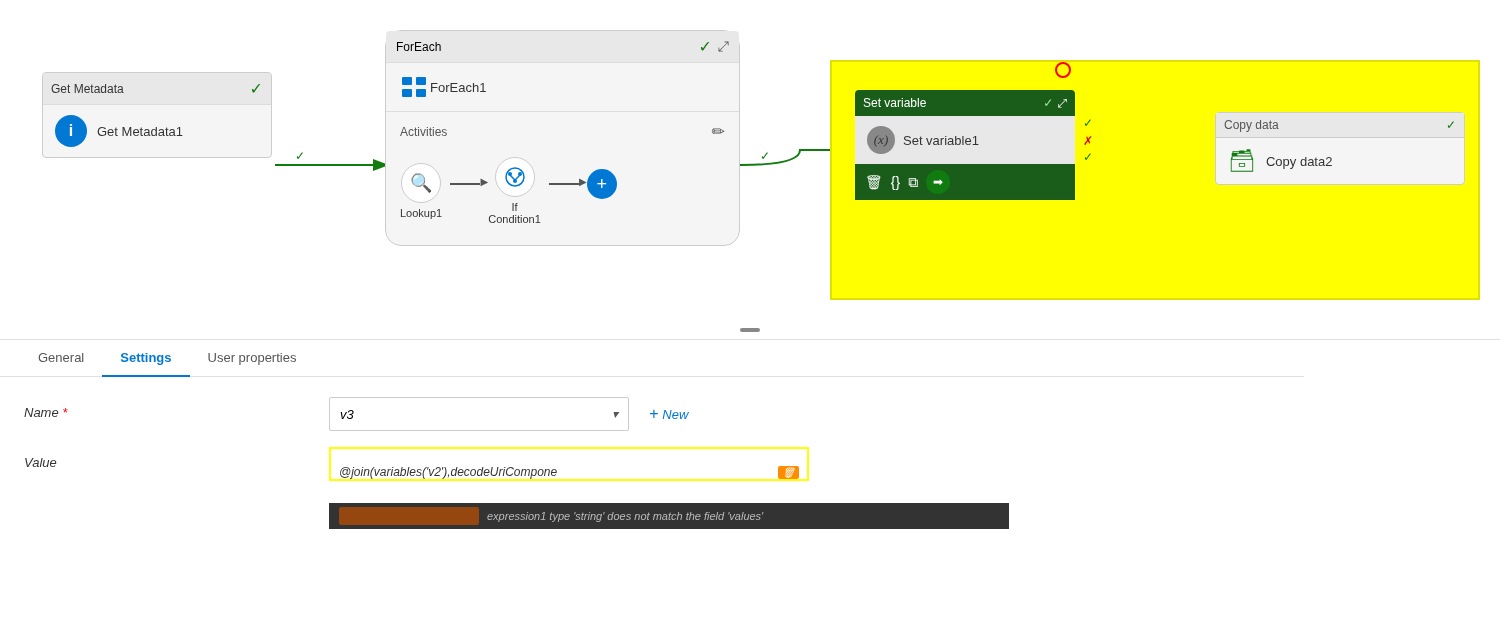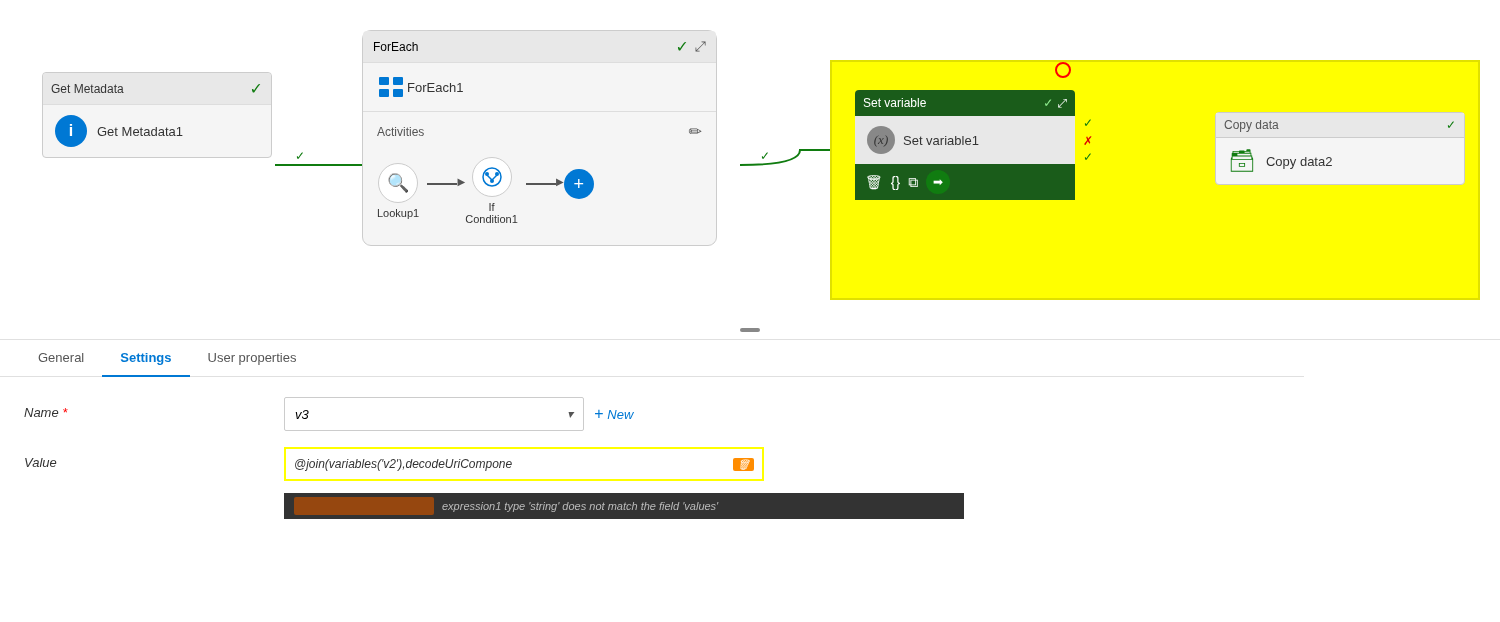--- a/index.html
+++ b/index.html
@@ -56,25 +56,25 @@
       background: #0078d4;
       border-radius: 50%;
       display: flex; align-items: center; justify-content: center;
       color: white; font-weight: bold; font-size: 16px;
     }
     .node-label { font-size: 13px; color: #333; }
 
     
     .node-foreach {
       position: absolute;
-      left: 362px; top: 30px;
+      left: 385px; top: 30px;
       width: 355px;
       background: #f5f5f5;
       border: 1px solid #ccc;
-      border-radius: 9px;
+      border-radius: 16px;
     }
     .foreach-header {
       display: flex;
       align-items: center;
       justify-content: space-between;
       padding: 6px 10px;
       background: #e8e8e8;
       border-bottom: 1px solid #ddd;
       font-size: 12px;
       border-radius: 4px 4px 0 0;
@@ -262,21 +262,22 @@
       font-size: 13px;
       color: #333;
       padding-top: 8px;
       flex-shrink: 0;
     }
     .required { color: red; }
     .form-control {
       flex: 1;
       display: flex;
       align-items: center;
-      gap: 10px;
+      gap: 20px;
+      margin-left: 45px;
     }
 
     .dropdown-select {
       width: 300px;
       height: 34px;
       border: 1px solid #ccc;
       border-radius: 2px;
       padding: 0 10px;
       font-size: 13px;
       display: flex; align-items: center; justify-content: space-between;
@@ -292,21 +293,21 @@
     .plus-icon { font-size: 16px; }
 
     .value-input {
       width: 480px;
       height: 34px;
       border: 2px solid #ffff00;
       background: #fff;
       padding: 0 8px;
       font-size: 12px;
       color: #333;
-      display: flex; align-items: center;
+      display: flex; align-items: flex-end;
       position: relative;
     }
     .value-input-text {
       flex: 1;
       white-space: nowrap;
       overflow: hidden;
       font-size: 12px;
     }
     .value-tag {
       background: #ff8c00;

